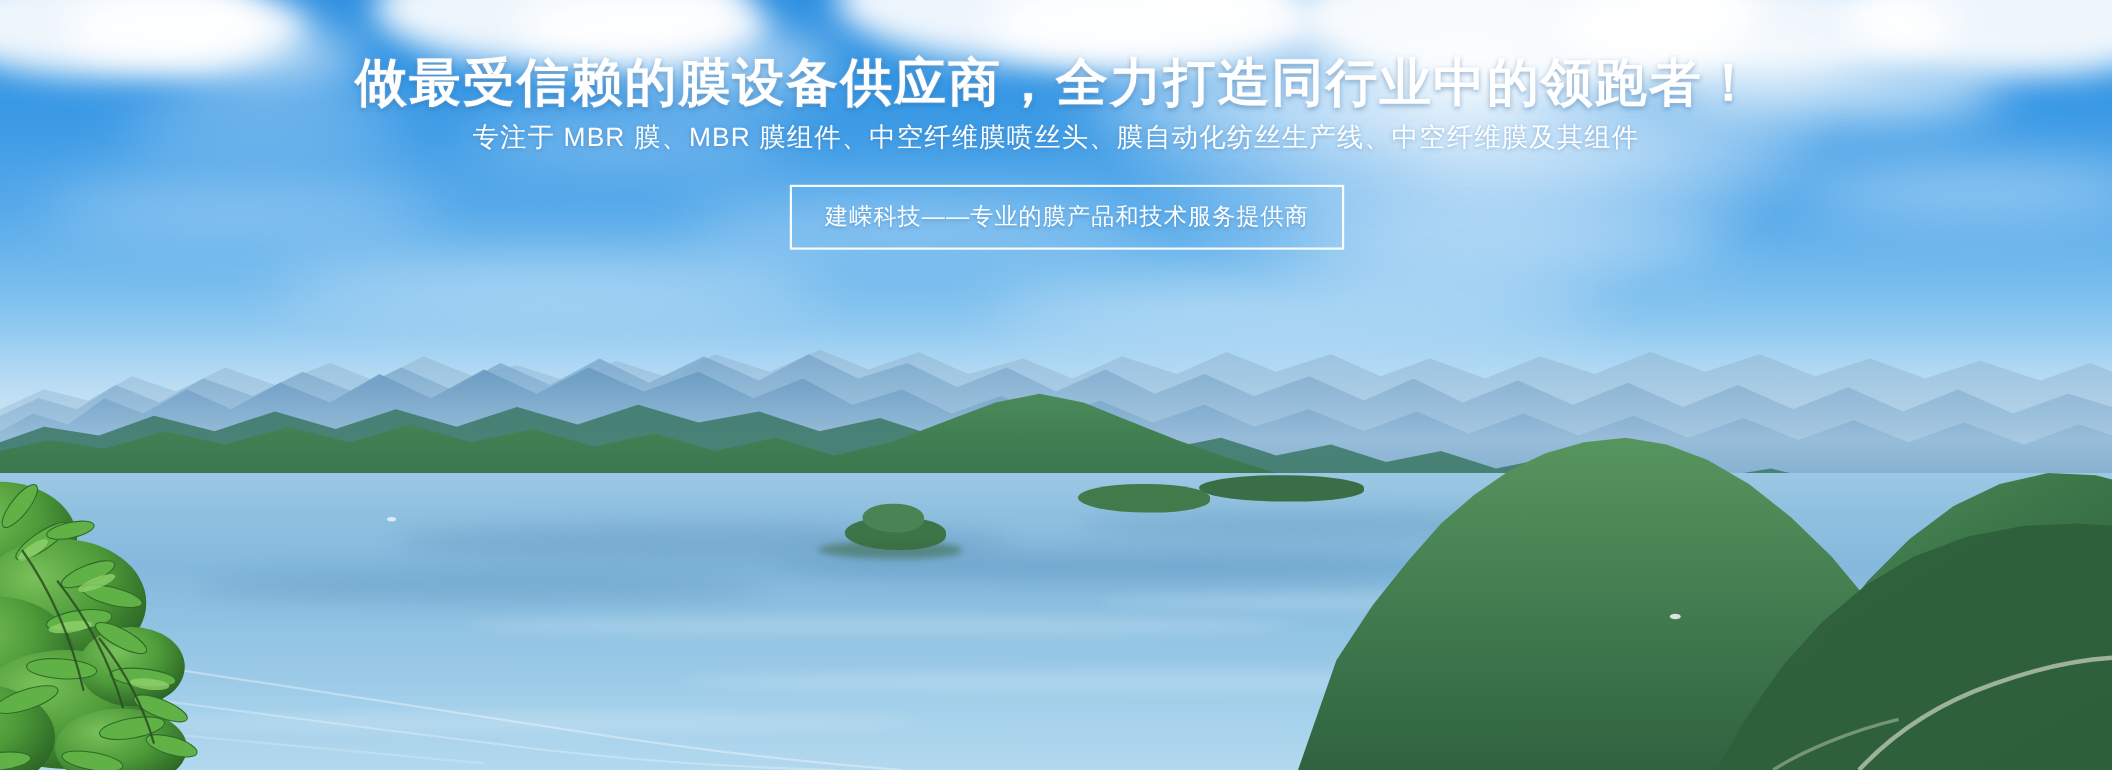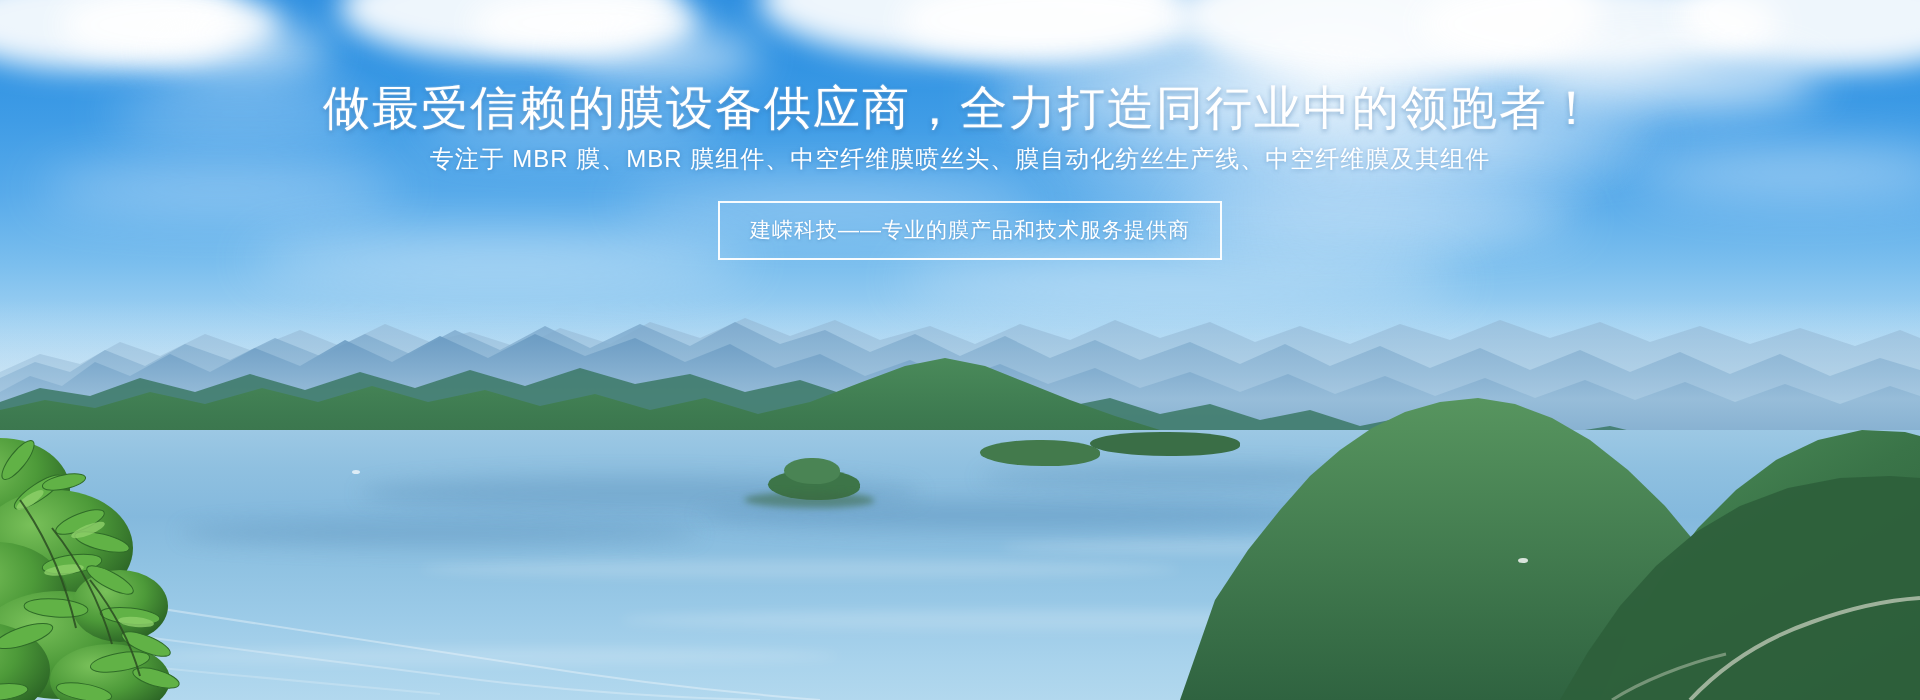--- a/index.html
+++ b/index.html
@@ -84,23 +84,23 @@
   }
 
   
   .text-block {
     position:absolute;
     left:0; top:0; width:1920px;
     text-align:center;
     z-index:40;
   }
   .headline {
-    margin-top:82px;
+    margin-top:49px;
     font-size:47px;
-    font-weight:normal;
+    font-weight:bold;
     color:#ffffff;
     letter-spacing:2px;
     line-height:1.12;
     text-shadow:0 2px 5px rgba(30,90,150,.45), 0 0 2px rgba(255,255,255,.6);
     white-space:nowrap;
   }
   .subhead {
     margin-top:7px;
     font-size:24px;
     color:#ffffff;

